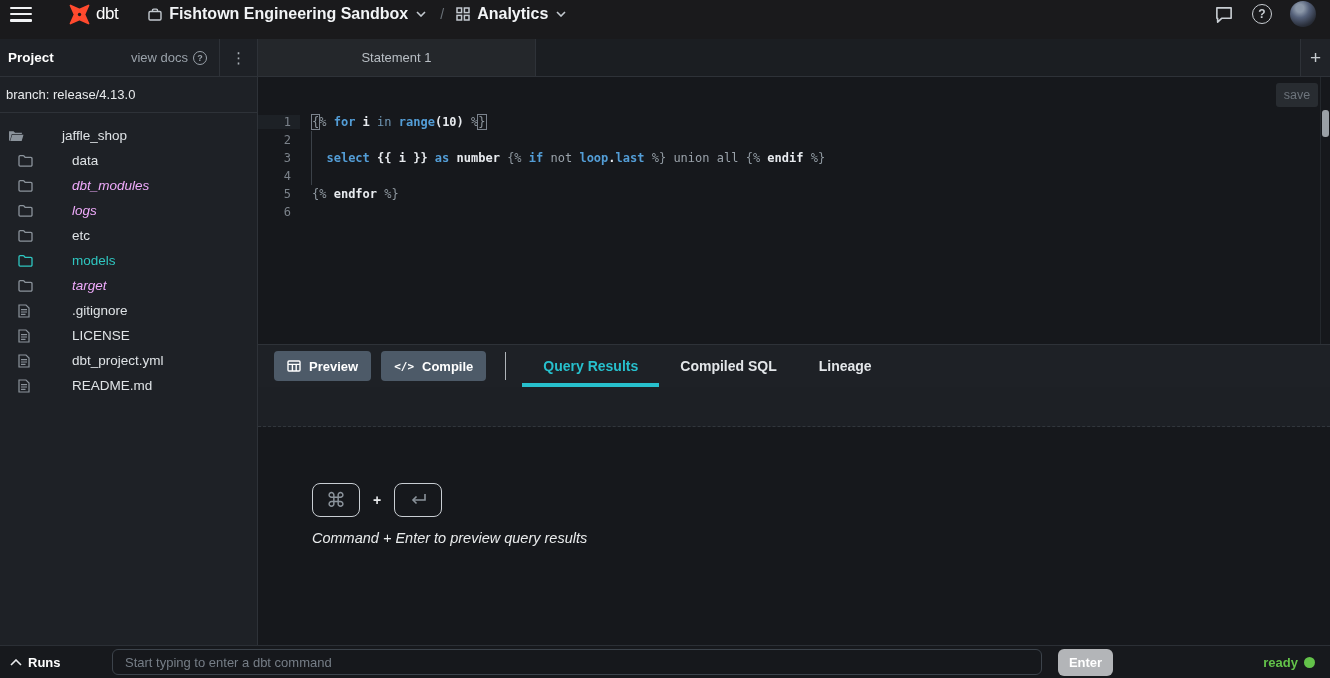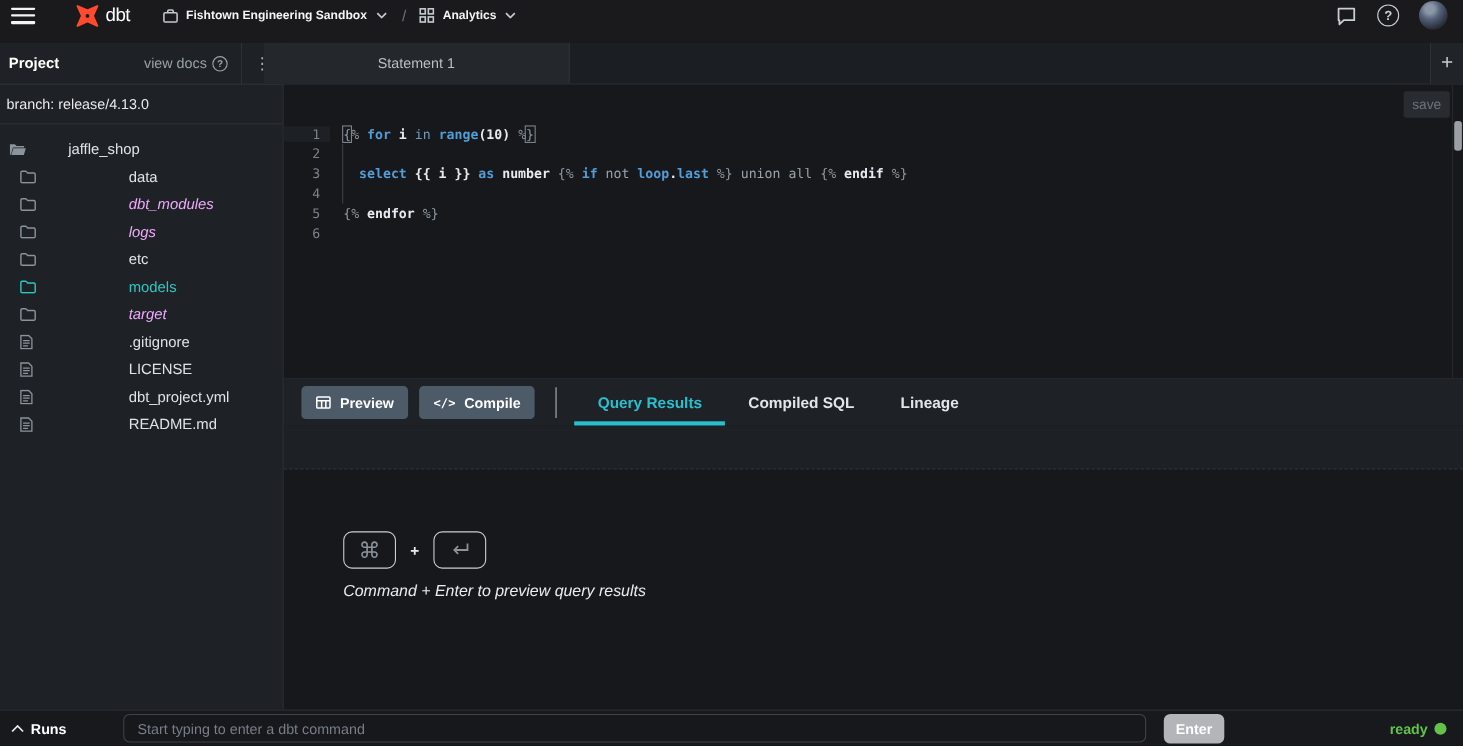--- a/index.html
+++ b/index.html
@@ -11,21 +11,21 @@
   }
   
   #topbar { position:absolute; left:0; top:0; width:1330px; height:39px;
     background:#1a1a1c; display:flex; align-items:flex-start; }
   .tb-inner { display:flex; align-items:center; height:28px; width:100%; }
   .hamburger { width:22px; height:15px; margin-left:10px; display:flex; flex-direction:column; justify-content:space-between; cursor:pointer; }
   .hamburger div { height:2.2px; background:#f2f3f5; border-radius:1px; }
   .logo-wrap { display:flex; align-items:center; margin-left:34px; }
   .logo-text { font-size:17px; font-weight:normal; color:#ffffff; letter-spacing:-0.5px; margin-left:3px; }
   .crumb { display:flex; align-items:center; cursor:pointer; }
-  .crumb-label { font-size:11px; font-weight:bold; color:#f2f4f6; margin-left:7px; }
+  .crumb-label { font-size:16px; font-weight:bold; color:#f2f4f6; margin-left:7px; }
   .chev { margin-left:8px; color:#c3c9cf; display:flex; }
   .crumb-sep { color:#6a7178; font-size:14px; margin:0 12px 0 14px; }
   .tb-spacer { flex:1; }
   .tb-icon { margin-right:18px; display:flex; align-items:center; cursor:pointer; }
   .help-circle { width:20px; height:20px; border:1.8px solid #c9ced3; border-radius:50%;
     display:flex; align-items:center; justify-content:center; font-size:12px; font-weight:bold; color:#c9ced3; }
   .avatar { width:26px; height:26px; border-radius:50%; margin-right:14px; cursor:pointer;
     background:radial-gradient(circle at 38% 28%, #8b97a8 0 16%, #55617a 38%, #2a2f3a 72%, #15171c 100%); }
   
   #sidebar { position:absolute; left:0; top:39px; width:258px; height:606px;
@@ -40,27 +40,27 @@
   .kebab { width:37px; text-align:center; color:#aab0b6; font-size:15px; cursor:pointer; letter-spacing:0; }
   .commit-btn { position:relative; margin:6px 15px 0 3px; height:23px; border-radius:5px;
     display:flex; align-items:center; justify-content:center; cursor:pointer; }
   .commit-label { color:#fff; font-weight:bold; font-size:13px; margin-left:7px; }
   .commit-chev { position:absolute; right:10px; top:8px; color:#eaf6dc; display:flex; }
   .branch-line { padding:10px 6px 0 6px; font-size:13px; color:#e8eaec; }
   .sb-divider { border-top:1px solid #2e3238; margin-top:10px; }
   #file-tree { padding-top:10px; }
   .tree-row { height:25px; display:flex; align-items:center; cursor:pointer; font-size:13.5px; color:#dfe3e6; }
   .tree-row.root { padding-left:8px; }
-  .tree-row.child { padding-left:18px;gap:45px; }
+  .tree-row.child { padding-left:18px; }
   .tree-row .t-icon { width:17px; display:flex; align-items:center; }
   .tree-row .t-label { margin-left:9px;padding-left:28px; }
   .tree-row.italic .t-label { font-style:italic; color:#f0abfc; }
   .tree-row.active .t-label { color:#2fc6c0; }
   
-  #tabbar { position:absolute; left:240px; top:39px; right:0; height:38px;
+  #tabbar { position:absolute; left:258px; top:39px; right:0; height:38px;
     background:#1b1e22; border-bottom:1px solid #2e3238; display:flex;justify-content:center; }
   .ed-tab { width:278px; background:#24272b; border-right:1px solid #2e3238;
     display:flex; align-items:center; justify-content:center; font-size:13px; color:#b9bfc5; cursor:pointer; }
   .tab-spacer { flex:1; }
   .tab-plus { width:30px; background:#202328; border-left:1px solid #2e3238;
     display:flex; align-items:center; justify-content:center; color:#c6cbd0; font-size:19px; font-weight:normal; cursor:pointer; }
   #editor-body { position:absolute; left:258px; top:77px; right:0; height:268px;
     background:#16181c; border-bottom:1px solid #2e3238; }
   .save-btn { position:absolute; right:12px; top:6px; width:42px; height:24px; background:#282c31;
     border-radius:3px; color:#6d747c; font-size:12.5px; display:flex; align-items:center; justify-content:center; cursor:pointer; }

